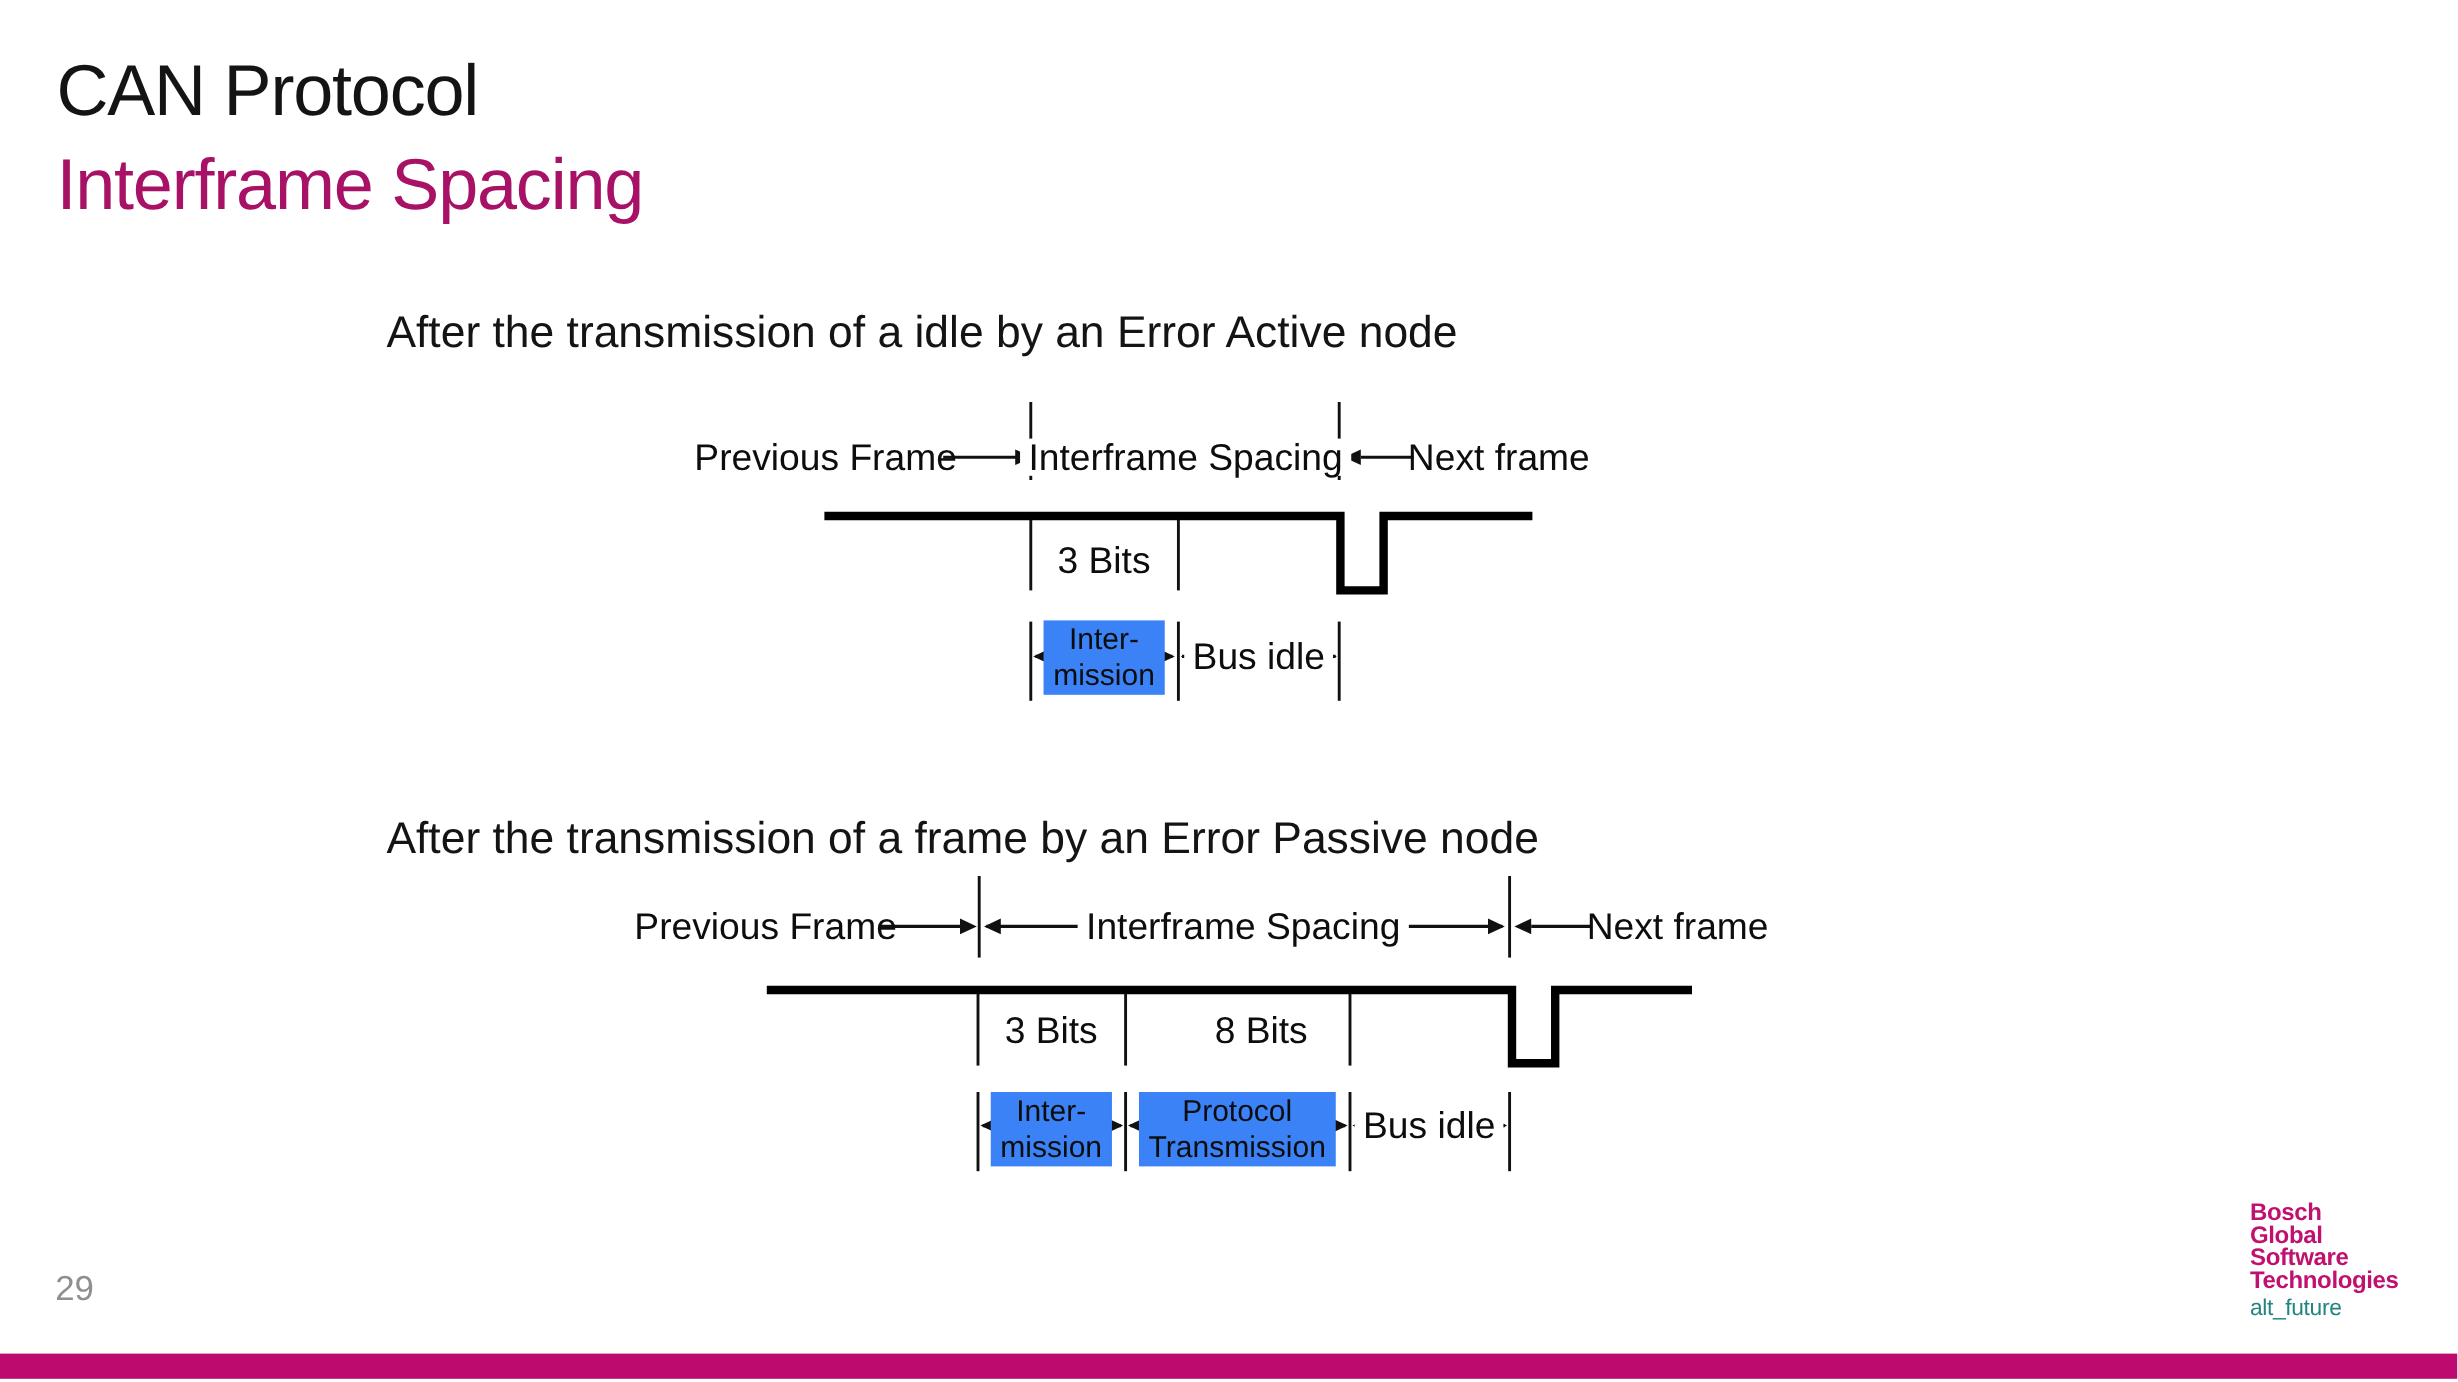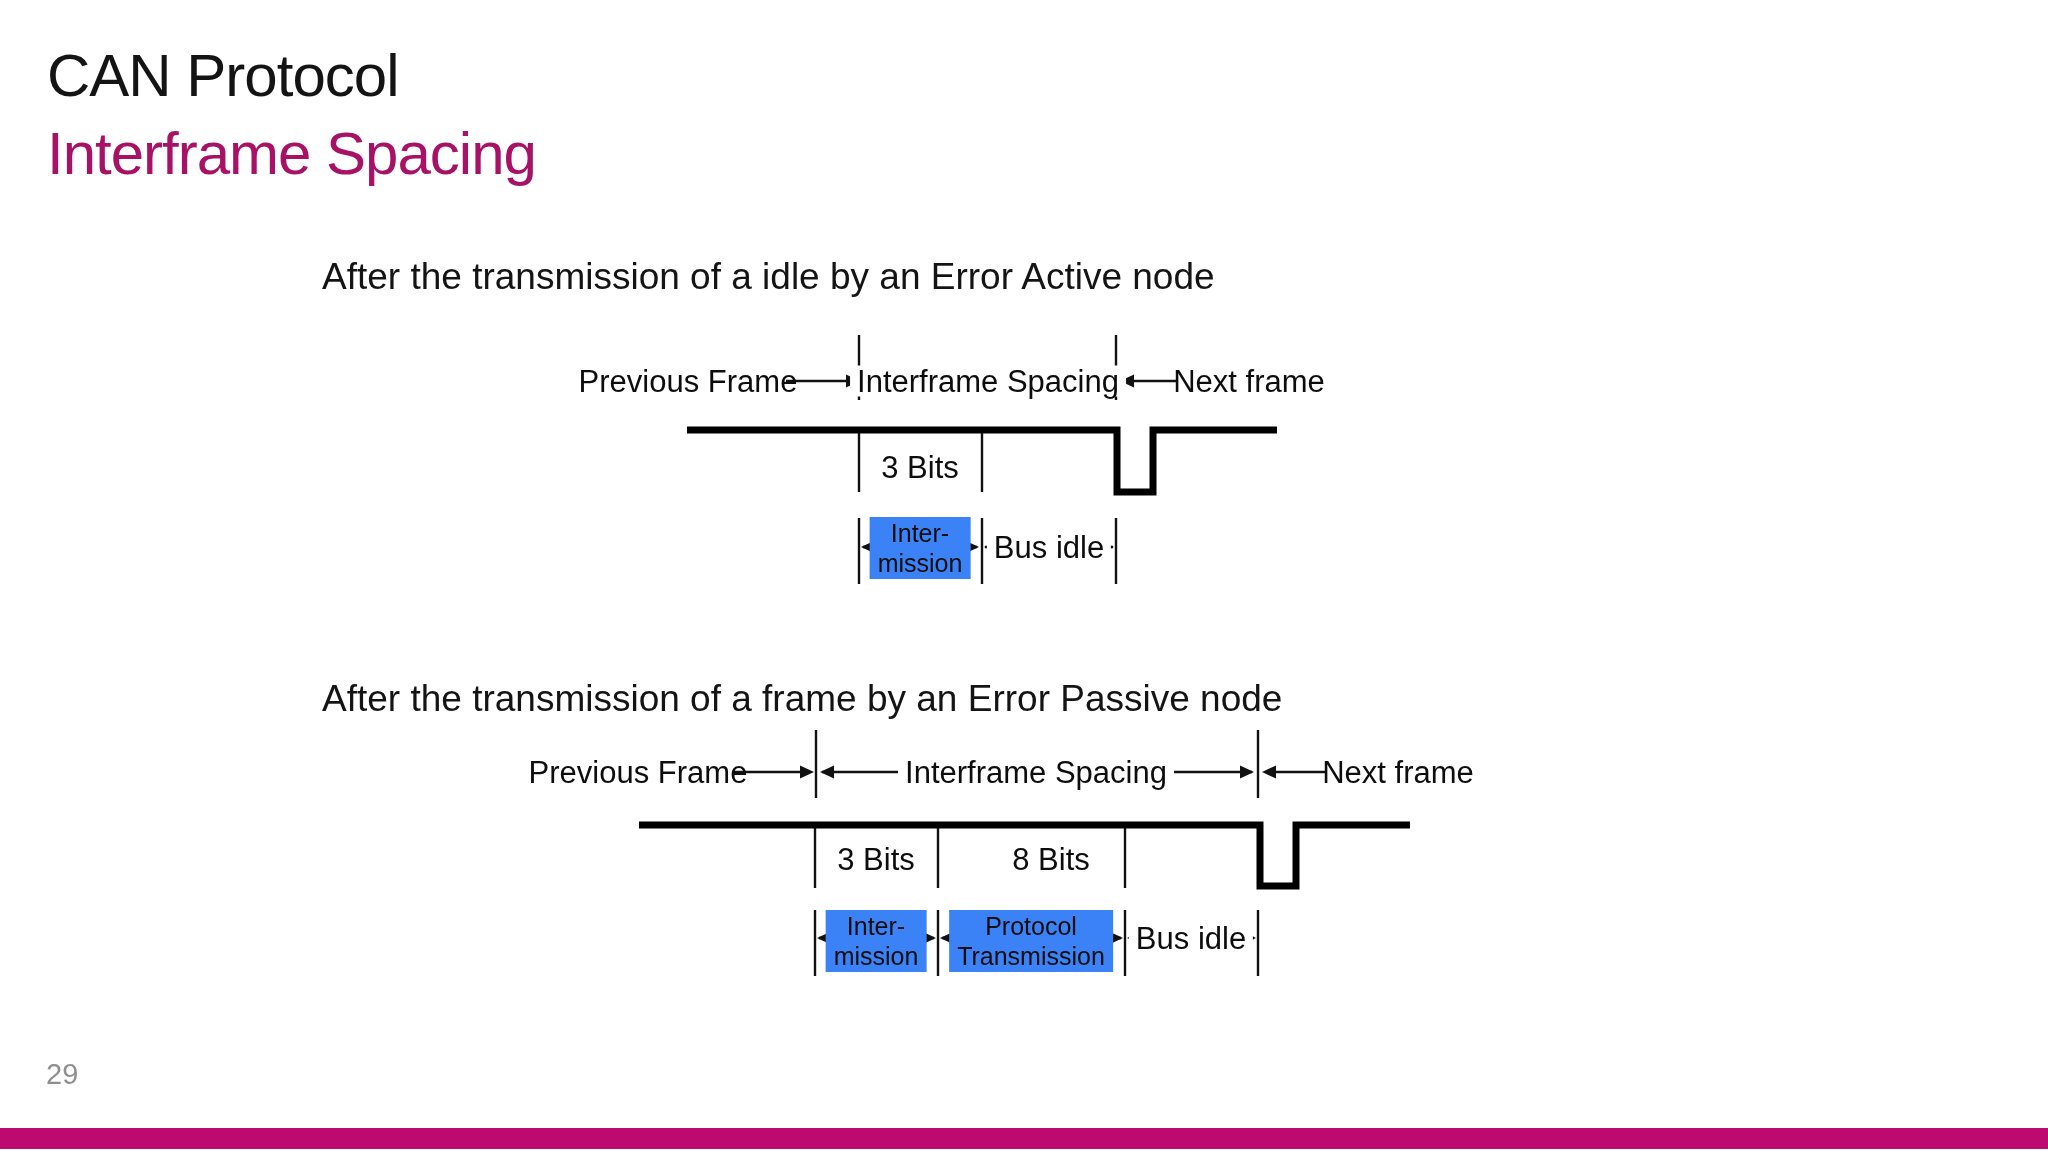--- a/index.html
+++ b/index.html
@@ -151,15 +151,22 @@
     </div>
     <div class="stack" style="left:1031px;top:941px;">
       <div>Protocol</div>
       <div>Transmission</div>
     </div>
     <div class="lbl bg" style="left:1191px;top:938px;">Bus idle</div>
   </section>
 
   <div class="page-number">29</div>
 
+  <div class="logo">
+    <div class="logo-line">Bosch</div>
+    <div class="logo-line">Global</div>
+    <div class="logo-line">Software</div>
+    <div class="logo-line">Technologies</div>
+    <div class="logo-tagline">alt_future</div>
+  </div>
 
   <div class="footer-bar"></div>
 </div>
 
 </body></html>

